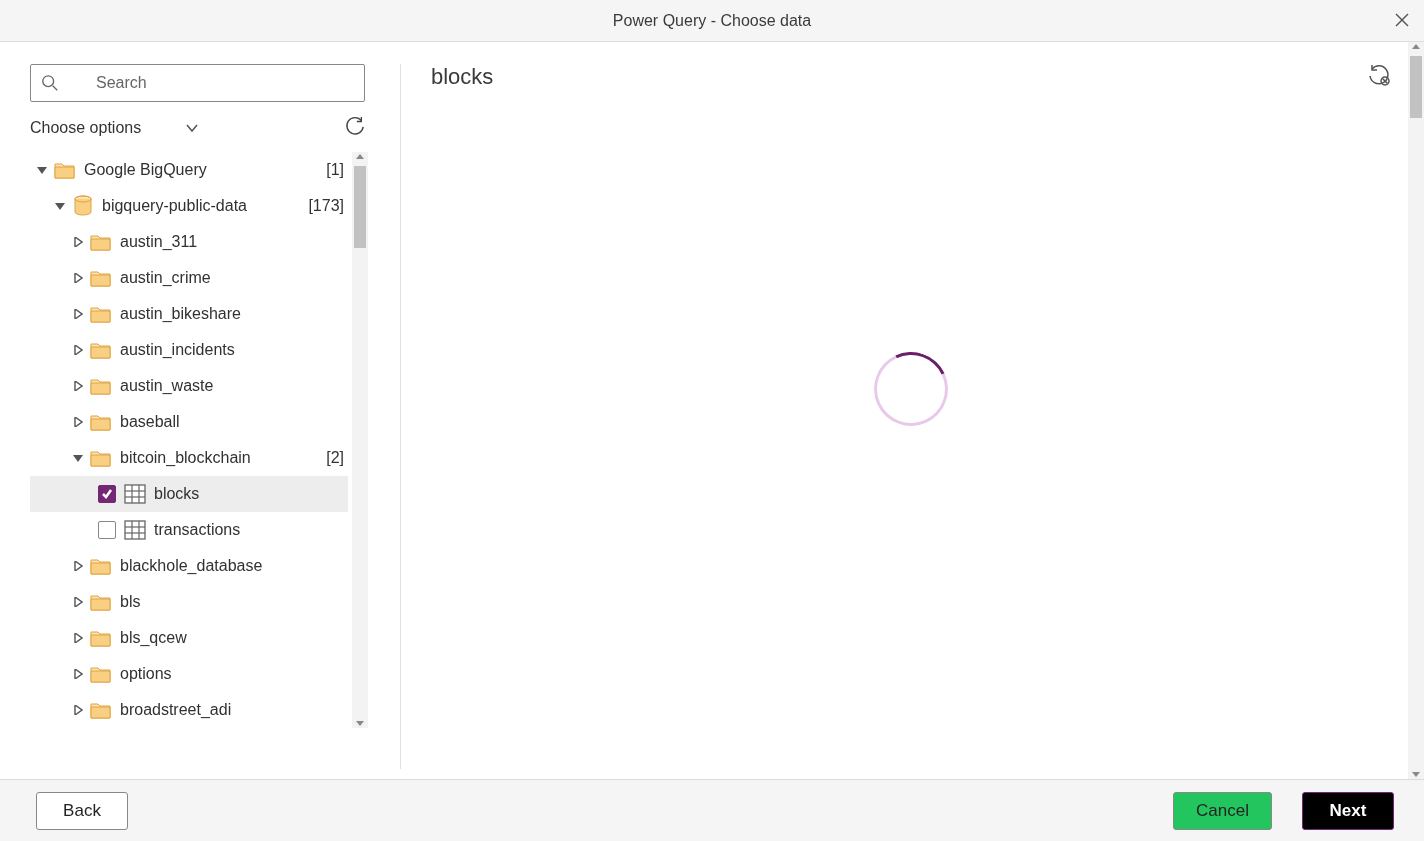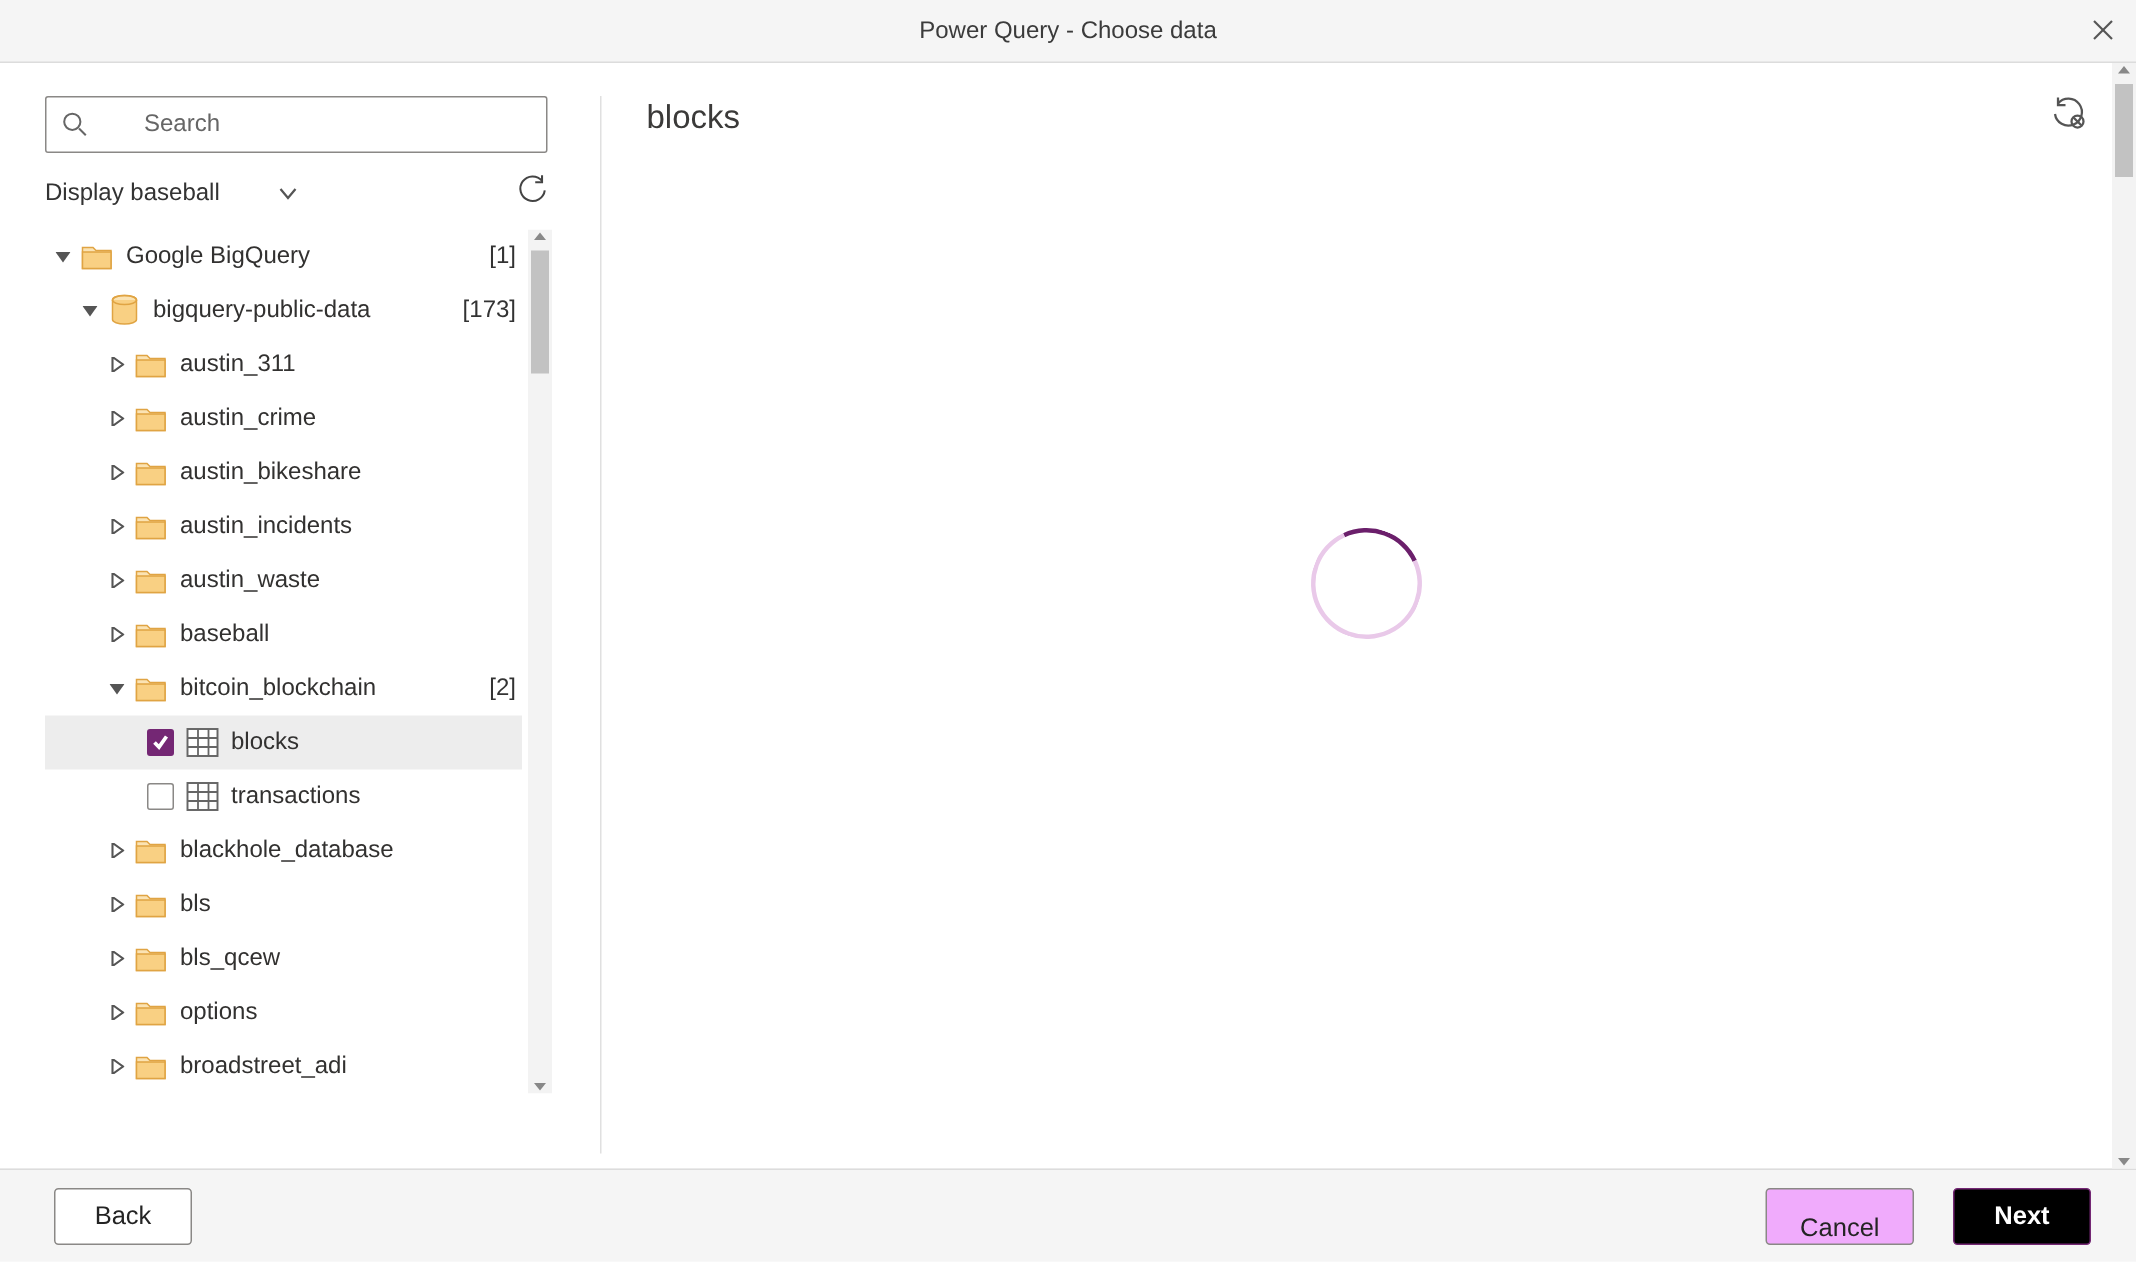--- a/index.html
+++ b/index.html
@@ -62,25 +62,25 @@
     .preview-head .spacer { flex: 1; }
     .refresh2 svg { width: 22px; height: 22px; stroke: #555; stroke-width: 1.5; fill: none; }
     .preview-body { flex: 1; position: relative; }
     .spinner-wrap { position: absolute; left: 50%; top: 44%; transform: translate(-50%,-50%); }
     .spinner { width: 74px; height: 74px; border-radius: 50%; border: 3px solid #e9c9e9; border-top-color: #6b1f6b; transform: rotate(20deg); }
 
     .preview-scroll { position: absolute; right: 0; top: 0; width: 16px; height: 100%; background: #f3f3f3; }
     .preview-scroll .thumb { position: absolute; top: 14px; left: 2px; width: 12px; height: 62px; background: #c2c2c2; }
 
     
-    .footer { height: 62px; border-top: 1px solid #dcdcdc; display: flex; align-items: center; padding: 0 30px; background: #f5f5f5; }
+    .footer { height: 62px; border-top: 1px solid #dcdcdc; display: flex; align-items: center; padding: 0 30px; background: #f5f5f5; gap: 16px; }
     .footer .spacer { flex: 1; }
     .btn { height: 38px; min-width: 92px; padding: 0 22px; font-size: 17px; border-radius: 3px; display:flex; align-items:center; justify-content:center; cursor:pointer; }
     .btn-back { background: #fff; border: 1px solid #8a8886; margin-left: 6px; }
-    .btn-cancel { background: #f0abfc; border: 1px solid #8a8886; margin-right: 26px; align-items: flex-end; }
+    .btn-cancel { background: #22c55e; border: 1px solid #8a8886; margin-right: 14px; }
     .btn-next { background: #000000; border: 1px solid #742774; color: #fff; font-weight: 600; }
   </style>
 </head>
 <body>
 
 <svg width="0" height="0" style="position:absolute">
   <defs>
     <g id="folder-icon">
       <path d="M1 3 h7 l2 2 h10 v12 h-19 z" fill="#fbe3b3" stroke="#e0a443" stroke-width="1"></path>
       <path d="M1 6 h19 v11 h-19 z" fill="#f9d083" stroke="#e0a443" stroke-width="1"></path>
@@ -122,21 +122,21 @@
 
     <div class="search">
       <svg viewBox="0 0 20 20">
           <circle cx="8" cy="8" r="6"></circle>
           <line x1="13" y1="13" x2="18" y2="18"></line>
         </svg>
       <input type="text" placeholder="Search" style="">
     </div>
 
     <div class="disp-row">
-      <span class="label">Display baseball</span>
+      <span class="label">Choose options</span>
       <span class="chev">
           <svg viewBox="0 0 14 14">
             <polyline points="2,4 7,10 12,4"></polyline>
           </svg>
         </span>
       <span class="spacer"></span>
       <span class="refresh"><svg viewBox="0 0 22 22">
             <path d="M18 5 A9 9 0 1 0 20 12"></path>
             <polyline points="18,1 18,6 13,6" fill="none"></polyline>
           </svg></span>

